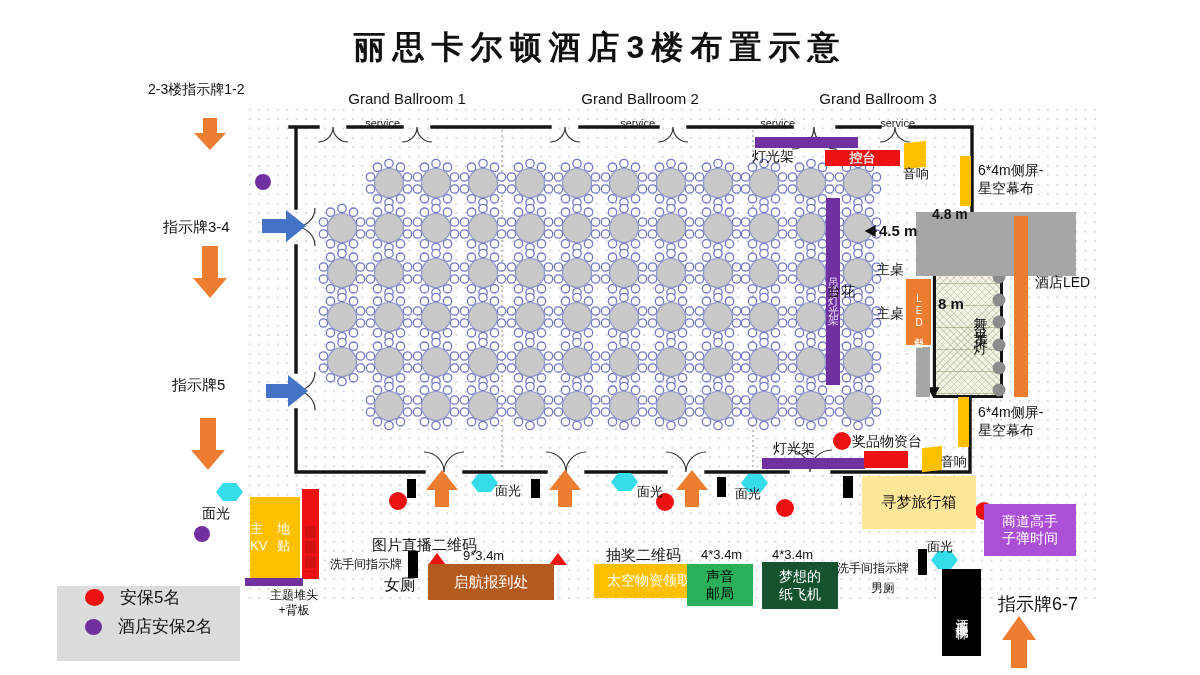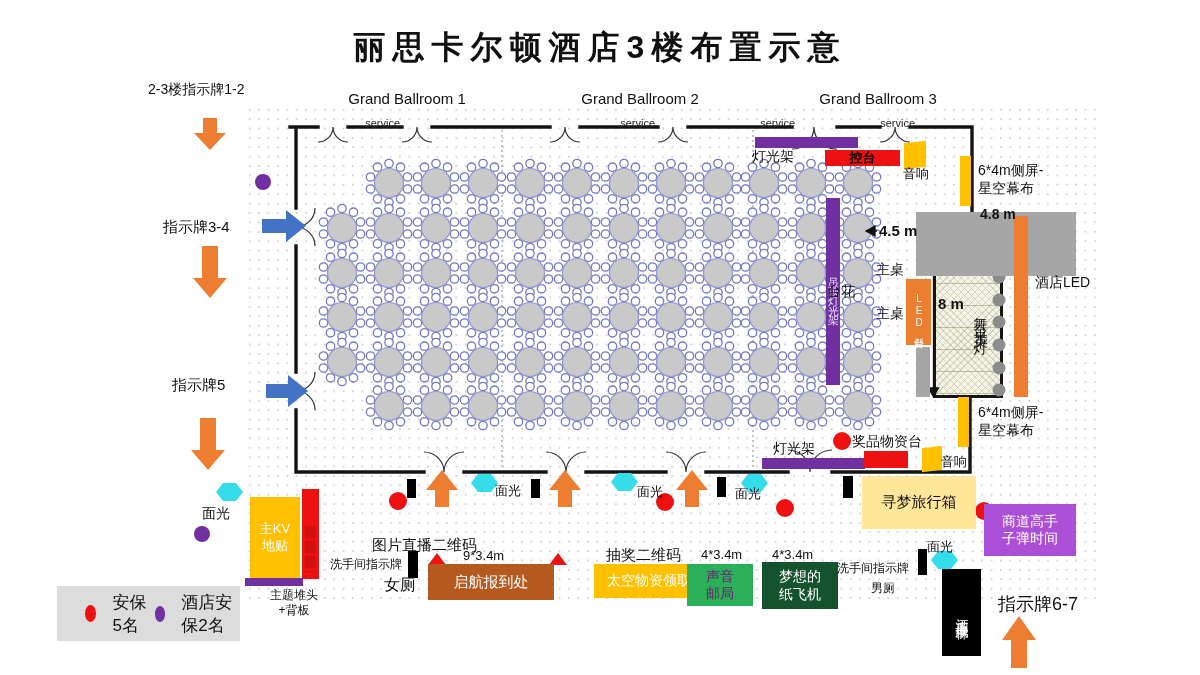--- a/index.html
+++ b/index.html
@@ -16,39 +16,39 @@
         border:3px solid #151515;background-color:#f4f3e6;
         background-image:
           repeating-linear-gradient(45deg,rgba(125,130,90,.25) 0 1px,transparent 1px 5px),
           repeating-linear-gradient(-45deg,rgba(125,130,90,.25) 0 1px,transparent 1px 5px),
           repeating-linear-gradient(180deg,transparent 0 21px,rgba(140,145,100,.5) 21px 22px);}
   svg{position:absolute;left:0;top:0;}
   #title{position:absolute;left:0;top:26px;width:1200px;text-align:center;
          font-size:32px;font-weight:bold;letter-spacing:7px;}
   .gb{position:absolute;top:90px;width:160px;text-align:center;font-size:15px;}
   .svc{position:absolute;top:117px;width:50px;text-align:right;font-size:11px;color:#222;}
-  #legend{position:absolute;left:57px;top:586px;width:183px;height:55px;background:#dcdcdc;
-          display:flex;gap:6px;padding-left:28px;box-sizing:border-box;}
+  #legend{position:absolute;left:57px;top:586px;width:183px;height:75px;background:#dcdcdc;
+          display:flex;flex-direction:column;gap:6px;padding-left:28px;box-sizing:border-box;}
   .legrow{display:flex;align-items:center;gap:16px;font-size:17px;}
   .dotspan{display:inline-block;border-radius:50%;}
   .purplebar{position:absolute;background:#7030A0;}
   #ceiltruss{position:absolute;left:826px;top:198px;width:14px;height:187px;background:#7030A0;
              display:flex;align-items:center;justify-content:center;}
   #ceiltruss span{writing-mode:vertical-rl;text-orientation:upright;color:#e8ddf5;font-size:11px;letter-spacing:9px;}
   #console{position:absolute;left:825px;top:150px;width:75px;height:16px;background:#ee1111;
-           display:flex;align-items:center;justify-content:center;font-size:13px;color:#000000;font-weight:bold;}
+           display:flex;align-items:center;justify-content:center;font-size:13px;color:#e5e5e5;font-weight:bold;}
   .goldbar{position:absolute;background:#FFC000;}
   #ledramp{position:absolute;left:906px;top:279px;width:25px;height:66px;background:#ED7D31;
            display:flex;align-items:center;justify-content:center;}
   #ledramp span{writing-mode:vertical-rl;text-orientation:upright;color:#fff;font-size:10px;letter-spacing:1px;}
   #beamtext{position:absolute;left:972px;top:250px;height:142px;display:flex;align-items:center;}
   #beamtext span{writing-mode:vertical-rl;text-orientation:upright;font-size:14px;letter-spacing:6px;}
   #hotelled{position:absolute;left:1014px;top:216px;width:14px;height:181px;background:#ED7D31;}
   #kvbox{position:absolute;left:250px;top:497px;width:50px;height:81px;background:#FFC000;
-         display:flex;flex-direction:column;align-items:center;justify-content:center;color:#fff;font-size:13px;line-height:1.3;}
+         display:flex;align-items:center;justify-content:center;color:#fff;font-size:13px;line-height:1.3;}
   #zhiguang{position:absolute;left:302px;top:489px;width:17px;height:90px;background:#ee1111;
             display:flex;flex-direction:column;align-items:center;justify-content:flex-end;padding-bottom:4px;box-sizing:border-box;}
   #zhiguang .dim{width:11px;height:46px;margin-bottom:3px;
             background:repeating-linear-gradient(180deg,#d11010 0 12px,#ee1111 12px 15px);}
   #zhiguang span{writing-mode:vertical-rl;text-orientation:upright;color:#fff;font-size:12px;}
   #escalator{position:absolute;left:942px;top:569px;width:39px;height:87px;background:#000;
              display:flex;align-items:center;justify-content:center;}
   #escalator span{writing-mode:vertical-rl;text-orientation:upright;color:#fff;font-size:13px;letter-spacing:2px;}
   .meas{position:absolute;font-size:14px;font-weight:bold;}
 </style>
@@ -1117,21 +1117,21 @@
   </div>
 
   <div id="ledramp">
       <span>LED斜台</span>
     </div>
   <div id="beamtext">
       <span>舞台光束灯</span>
     </div>
   <div id="hotelled"></div>
   <div class="lbl" style="left:1035px;top:274px;">酒店LED</div>
-  <div class="meas" style="left:980px;top:206px;">4.8 m</div>
+  <div class="meas" style="left:932px;top:206px;">4.8 m</div>
   <div class="meas" style="left:938px;top:295px;font-size:15px;">8 m</div>
   <div class="meas" style="left:879px;top:222px;font-size:15px;">4.5 m</div>
 
   <div class="lbl" style="left:876px;top:261px;">主桌</div>
   <div class="lbl" style="left:827px;top:283px;">台花</div>
   <div class="lbl" style="left:876px;top:305px;">主桌</div>
 
   <div class="lbl" style="left:852px;top:433px;">奖品物资台</div>
   <div style="position:absolute;left:864px;top:451px;width:44px;height:17px;background:#ee1111;"></div>
 
@@ -1141,21 +1141,21 @@
   </div>
   <div class="box" style="left:862px;top:476px;width:114px;height:53px;background:#FFE699;font-size:15px;">寻梦旅行箱</div>
   <div class="lbl" style="left:927px;top:539px;font-size:13px;">面光</div>
 
   <div class="lbl" style="left:372px;top:536px;font-size:15px;">图片直播二维码</div>
   <div class="lbl" style="left:463px;top:548px;font-size:13px;">9*3.4m</div>
   <div class="box" style="left:428px;top:564px;width:126px;height:36px;background:#B45A1E;color:#fff;font-size:15px;">启航报到处</div>
   <div class="lbl" style="left:606px;top:546px;font-size:15px;">抽奖二维码</div>
   <div class="box" style="left:594px;top:564px;width:124px;height:34px;background:#FFC000;color:#fff;font-size:14px;">太空物资领取处</div>
   <div class="lbl" style="left:701px;top:547px;font-size:13px;">4*3.4m</div>
-  <div class="box" style="left:687px;top:564px;width:66px;height:42px;background:#2BB05A;color:#701a75;font-size:14px;">
+  <div class="box" style="left:687px;top:564px;width:66px;height:42px;background:#2BB05A;color:#000000;font-size:14px;">
     <div>声音</div>
       <div>邮局</div>
   </div>
   <div class="lbl" style="left:772px;top:547px;font-size:13px;">4*3.4m</div>
   <div class="box" style="left:762px;top:562px;width:76px;height:47px;background:#14532d;color:#fff;font-size:14px;">
     <div>梦想的</div>
       <div>纸飞机</div>
   </div>
 
   <div class="lbl" style="left:330px;top:557px;font-size:12px;">洗手间指示牌</div>

